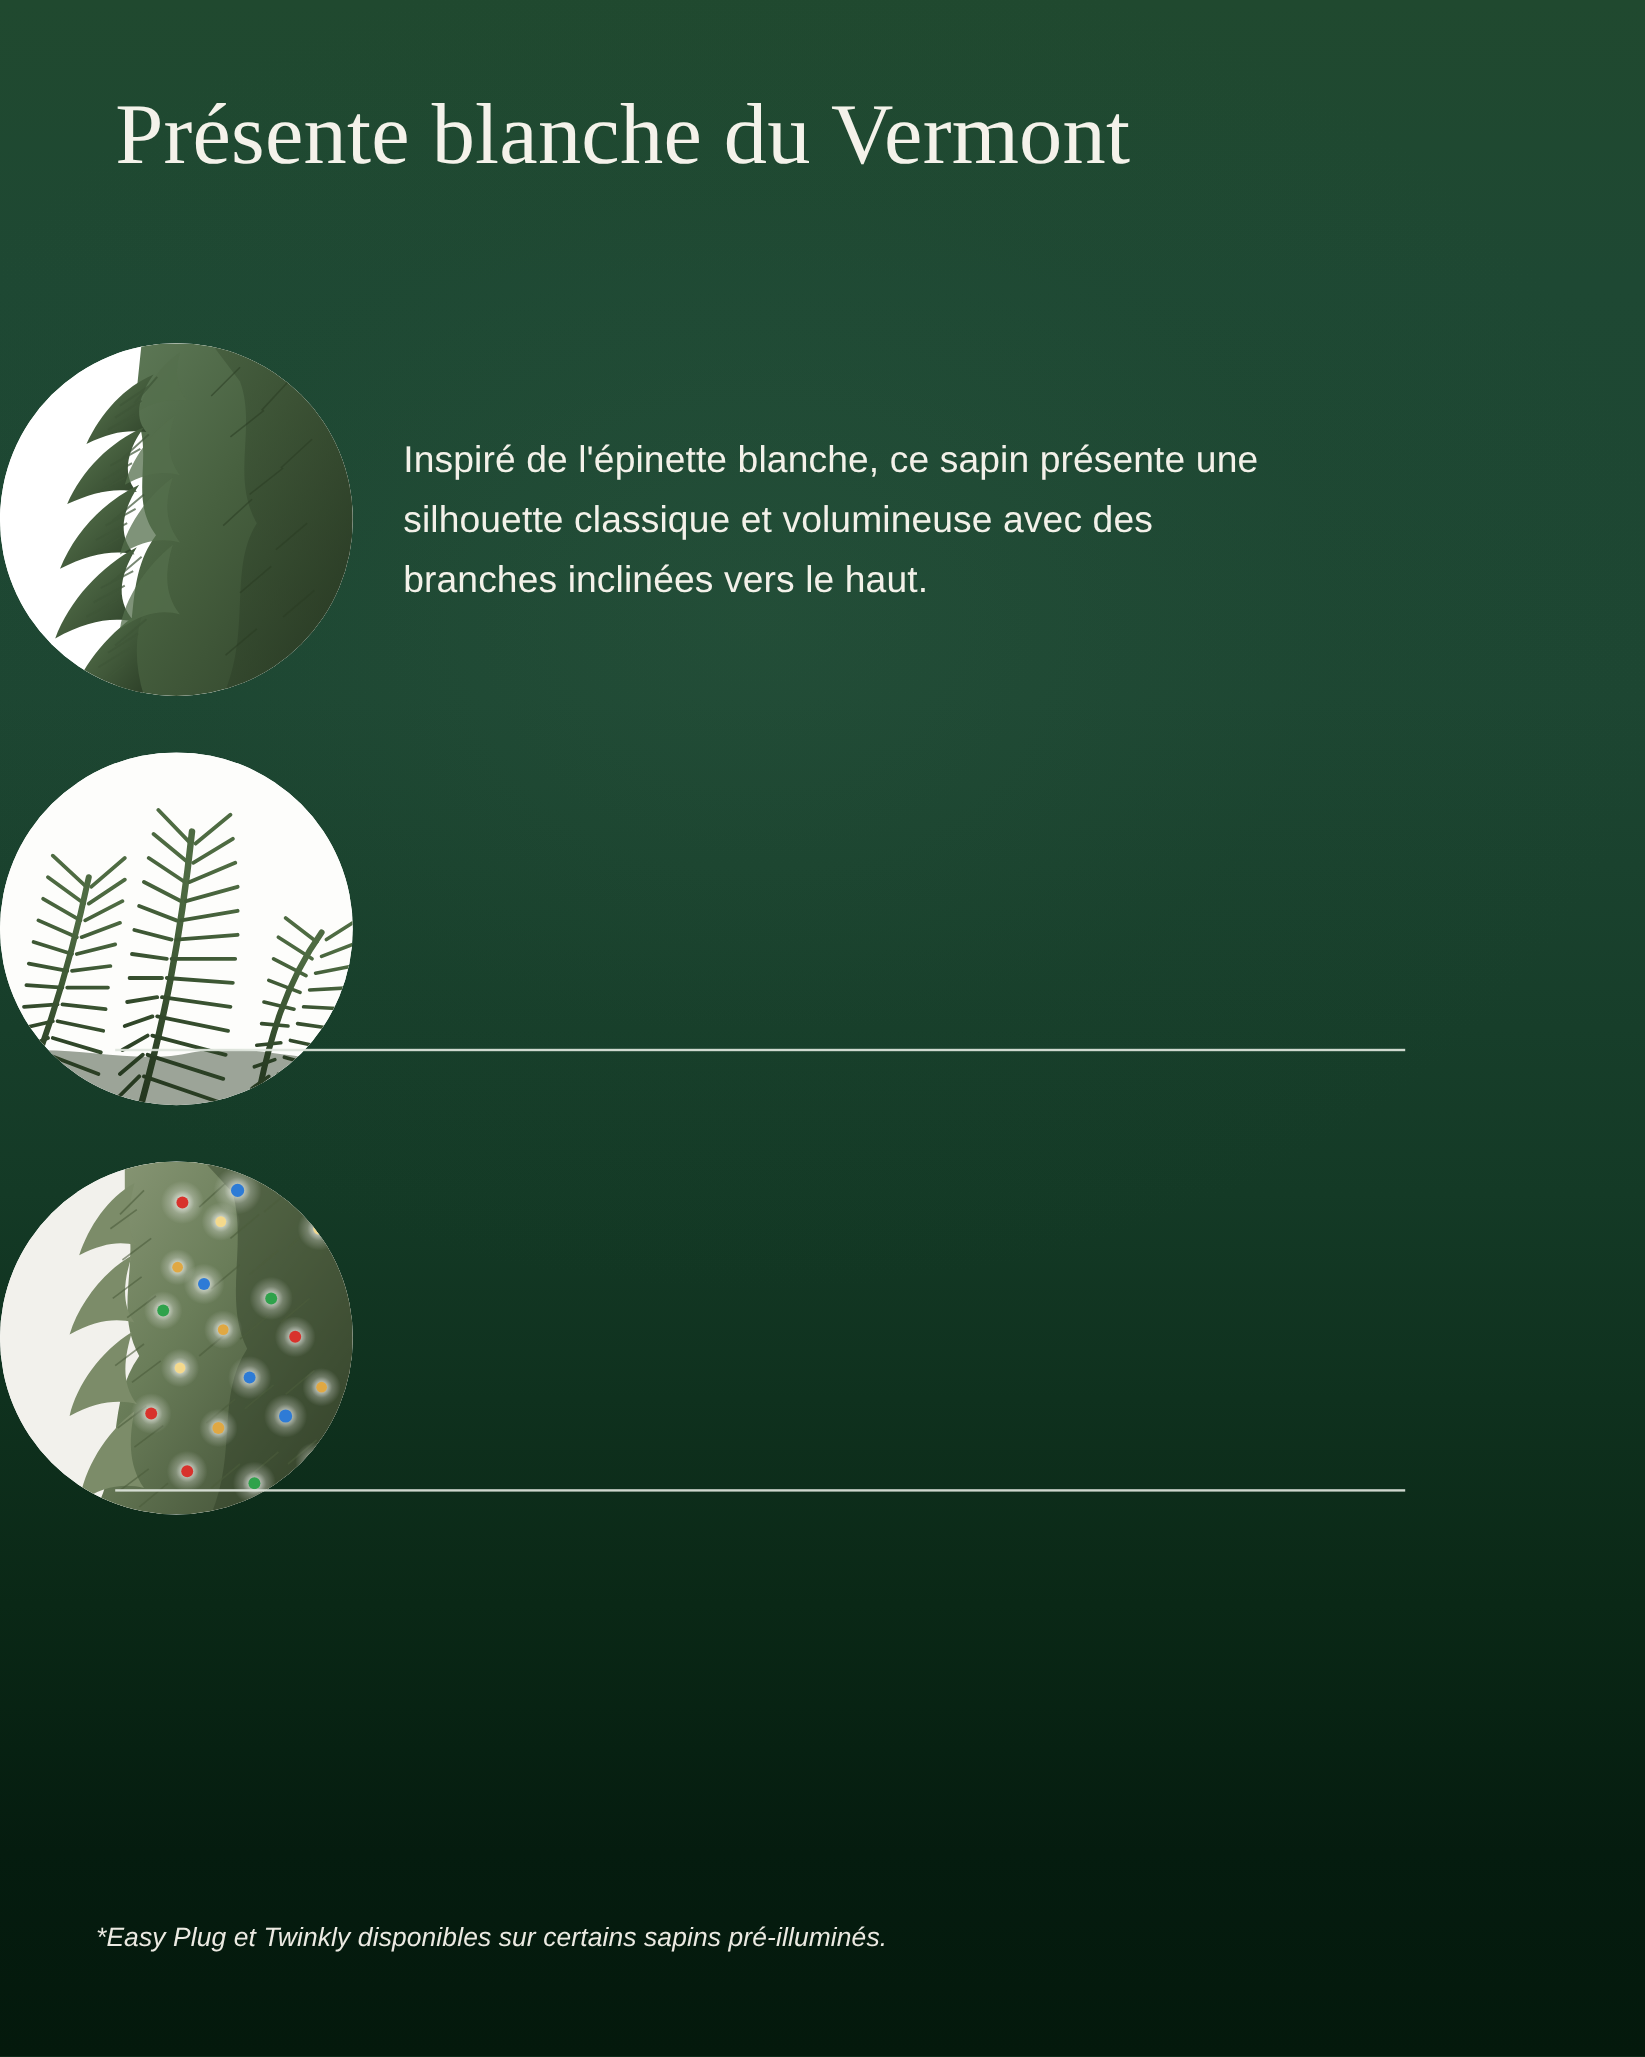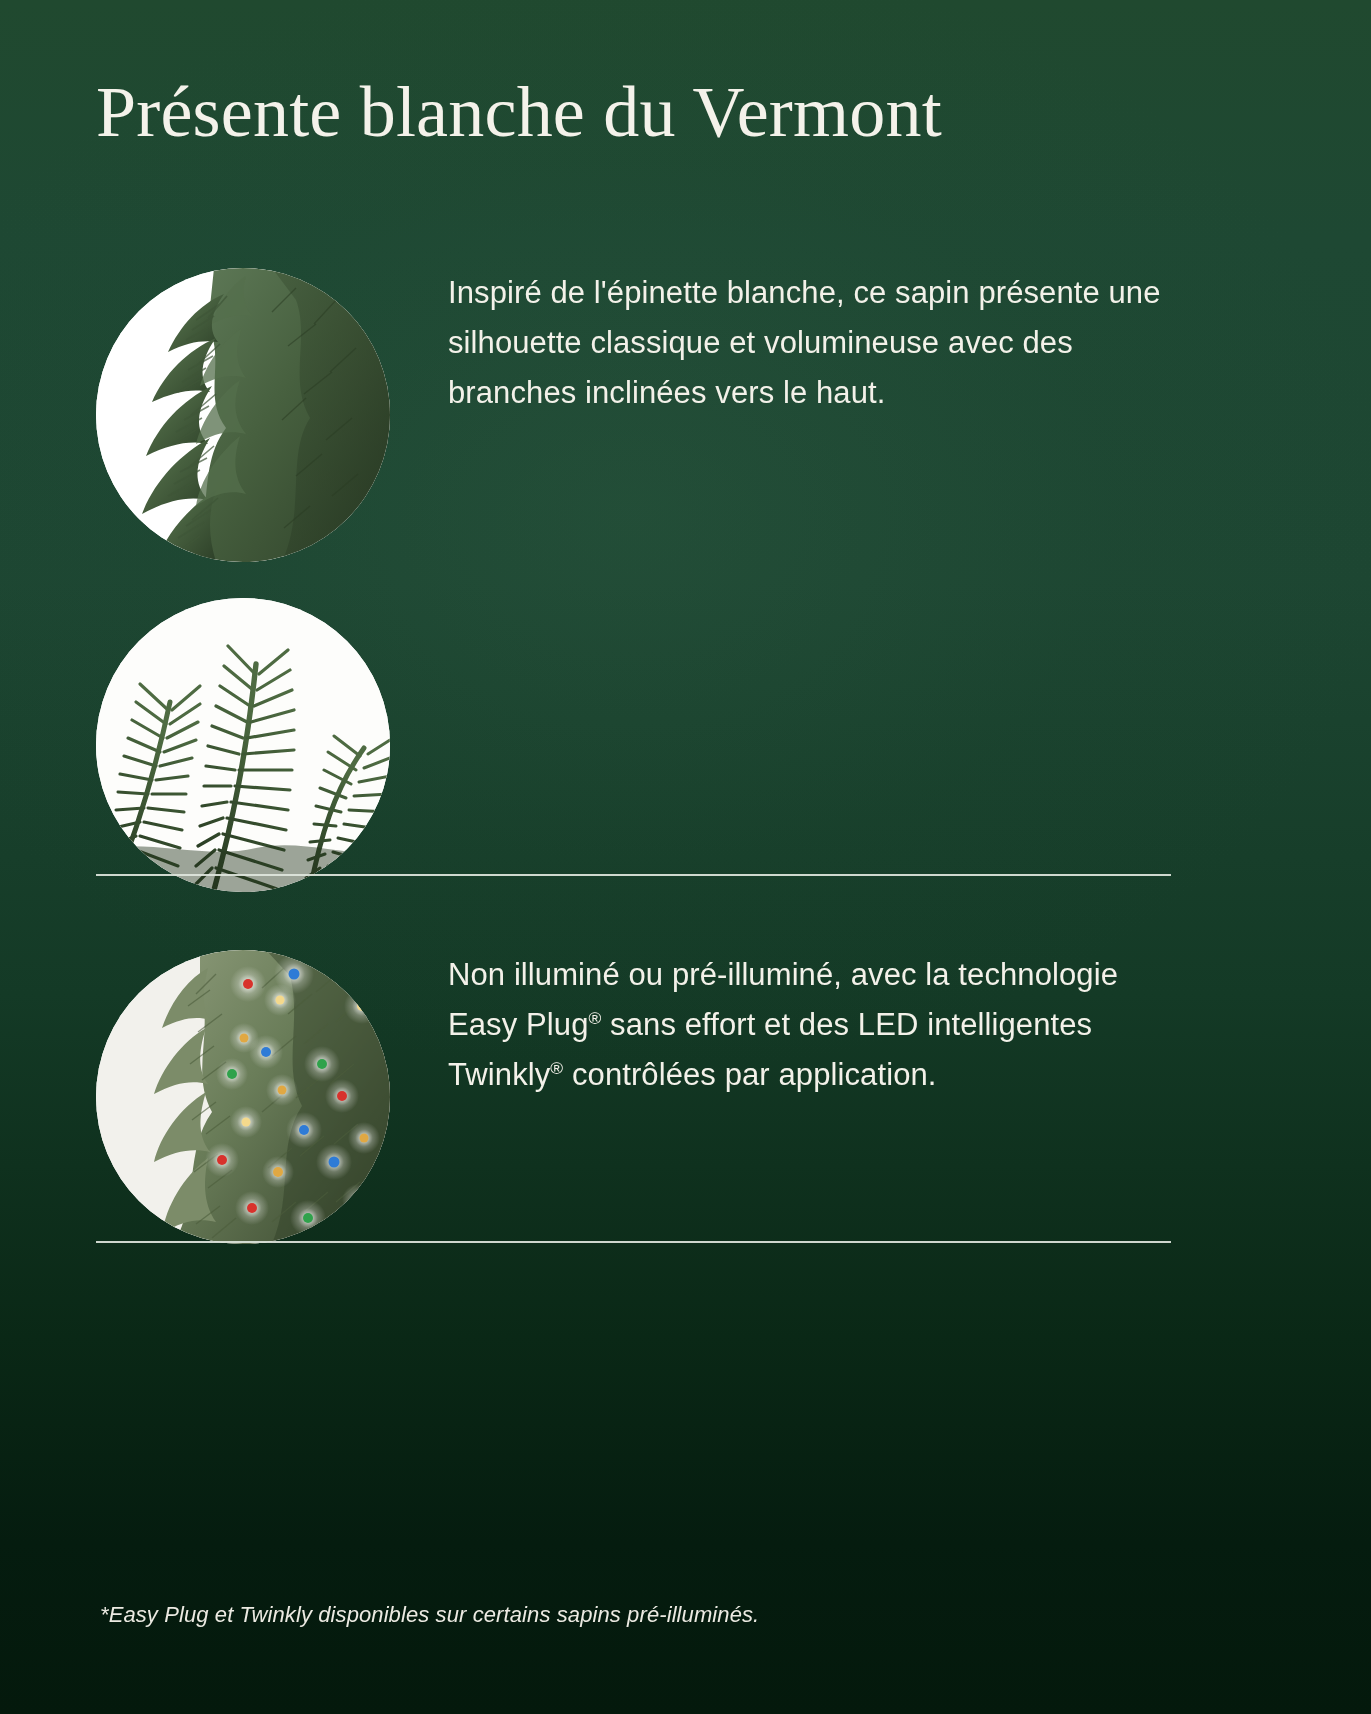--- a/index.html
+++ b/index.html
@@ -63,23 +63,22 @@
     position: absolute;
     left: 0;
     top: 268px;
     width: 1371px;
     z-index: 3;
   }
 
   .feature {
     position: relative;
     display: flex;
-    padding-left: 96px;
+    align-items: center;
     padding-right: 96px;
-    gap: 16px;
   }
 
   .feature-1 { height: 330px; }
   .feature-2 { height: 352px; }
   .feature-3 { height: 330px; }
 
   .thumb {
     position: relative;
     width: 294px;
     height: 294px;
@@ -117,21 +116,21 @@
     opacity: 0.92;
     z-index: 4;
   }
 
   .divider-1 { top: 606px; }
   .divider-2 { top: 973px; }
 
   
   .footnote {
     position: absolute;
-    left: 100px;
+    left: 80px;
     top: 1600px;
     width: 1100px;
     color: #eceae2;
     font-size: 22px;
     font-style: italic;
     line-height: 1.4;
     letter-spacing: 0.1px;
     z-index: 3;
   }
 </style>
@@ -327,22 +326,19 @@
             <circle cx="268" cy="188" r="4.5" fill="#E0A843"></circle>
             <circle cx="126" cy="210" r="5" fill="#D8322C"></circle>
             <circle cx="182" cy="222" r="5" fill="#E0A843"></circle>
             <circle cx="238" cy="212" r="5.5" fill="#2E7BD6"></circle>
             <circle cx="156" cy="258" r="5" fill="#D8322C"></circle>
             <circle cx="212" cy="268" r="5" fill="#2FA24B"></circle>
             <circle cx="262" cy="250" r="4.5" fill="#F4D98C"></circle>
           </g>
         </svg>
       </div>
-      <p class="feature-text">
-        <span>Non illuminé ou pré-illuminé, avec la technologie Easy Plug</span><sup>®</sup><span> sans effort et des LED intelligentes Twinkly</span><sup>®</sup><span> contrôlées par application.</span>
-      </p>
     </div>
 
   </div>
 
   <div class="footnote">*Easy Plug et Twinkly disponibles sur certains sapins pré-illuminés.</div>
 
 </div>
 
 </body></html>

